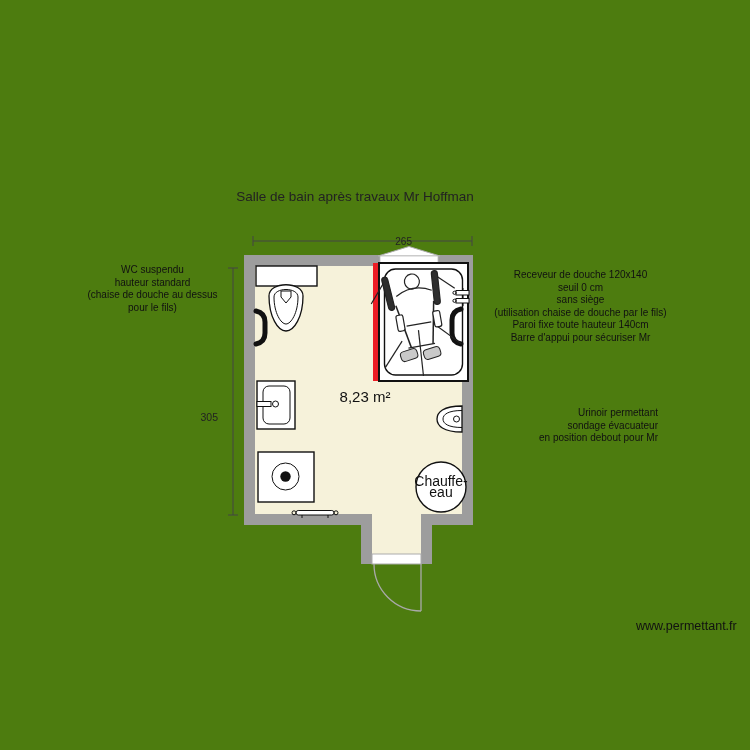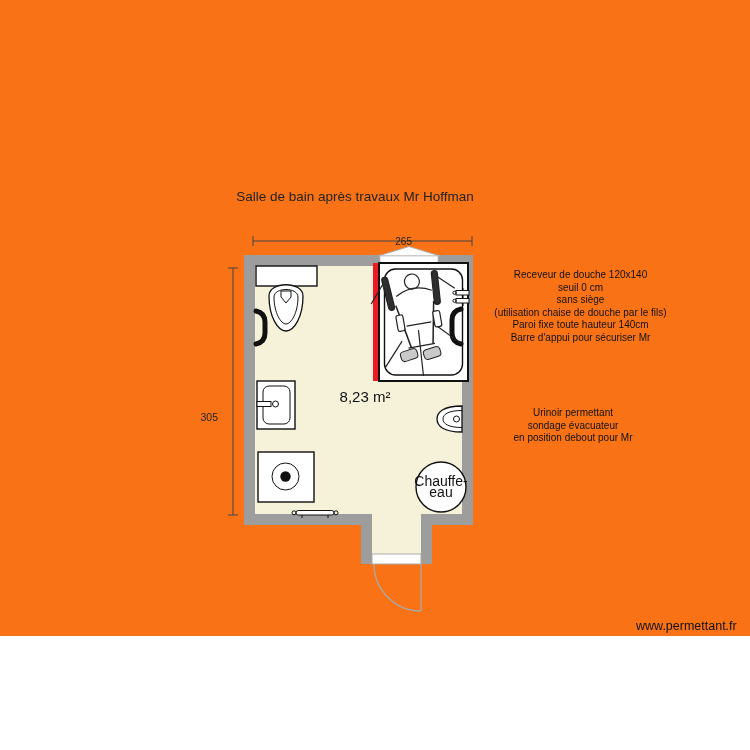--- a/index.html
+++ b/index.html
@@ -1,26 +1,26 @@
 <!DOCTYPE html>
 <html style="--wall: #9d9d9d; --floor: #f6f2da; --shower_screen_red: #ed1c24; --footrest_gray: #c9c9c9;"><head>
 <meta charset="utf-8">
 <style>
   html,body{margin:0;padding:0;background:#fff;}
-  #stage{position:relative;width:750px;height:636px;background:#f97316;
+  #stage{position:relative;width:750px;height:750px;background:#4d7c0f;
          font-family:"Liberation Sans", sans-serif;color:#111;overflow:hidden;}
   .abs{position:absolute;}
   .multiline{white-space:pre-line;}
   #title{left:130px;top:189px;width:450px;text-align:center;font-size:13.5px;color:#222;}
   #dim-top-label{left:312px;top:236px;width:100px;text-align:right;font-size:10px;color:#222;}
   #dim-left-label{left:168px;top:384px;width:50px;text-align:right;font-size:10.5px;color:#222;margin-top:27px;}
   #annot-wc{left:70px;top:264px;width:165px;text-align:center;font-size:10px;line-height:12.5px;}
   #annot-vasque{left:136px;top:396px;width:110px;text-align:left;font-size:10px;line-height:12.5px;}
   #annot-douche{left:483px;top:269px;width:195px;text-align:center;font-size:10px;line-height:12.5px;}
-  #annot-urinoir{left:488px;top:407px;width:170px;text-align:center;font-size:10px;line-height:12.5px;}
+  #annot-urinoir{left:488px;top:407px;width:170px;text-align:right;font-size:10px;line-height:12.5px;}
   #area-label{left:300px;top:388px;width:130px;text-align:center;font-size:15px;}
   #water-heater-label{left:411px;top:476px;width:60px;text-align:center;font-size:14px;line-height:11px;}
   #website{left:636px;top:619px;width:110px;font-size:12.5px;color:#111;}
   svg{position:absolute;left:0;top:0;}
   .wall{fill:var(--wall,#9d9d9d);}
   .floor{fill:var(--floor,#f6f2da);}
   .redline{fill:var(--shower_screen_red,#ed1c24);}
   .footrest{fill:var(--footrest_gray,#c9c9c9);stroke:#222;stroke-width:1;}
   .blk{stroke:#111;fill:#fff;}
   .thin{stroke:#111;fill:none;stroke-width:1;}
@@ -132,20 +132,24 @@
     <g>
       <line x1="233" y1="268" x2="233" y2="515" class="dim"></line>
       <line x1="228" y1="268" x2="238" y2="268" class="dim"></line>
       <line x1="228" y1="515" x2="238" y2="515" class="dim"></line>
     </g>
   </svg>
 
   <div id="title" class="abs">Salle de bain après travaux Mr Hoffman</div>
   <div id="dim-top-label" class="abs">265</div>
   <div id="dim-left-label" class="abs">305</div>
+  <div id="annot-wc" class="abs multiline">WC suspendu
+hauteur standard
+(chaise de douche au dessus
+pour le fils)</div>
   <div id="annot-douche" class="abs multiline">Receveur de douche 120x140
 seuil 0 cm
 sans siège
 (utilisation chaise de douche par le fils)
 Paroi fixe toute hauteur 140cm
 Barre d'appui pour sécuriser Mr</div>
   <div id="annot-urinoir" class="abs multiline">Urinoir permettant
 sondage évacuateur
 en position debout pour Mr</div>
   <div id="area-label" class="abs">8,23 m²</div>

